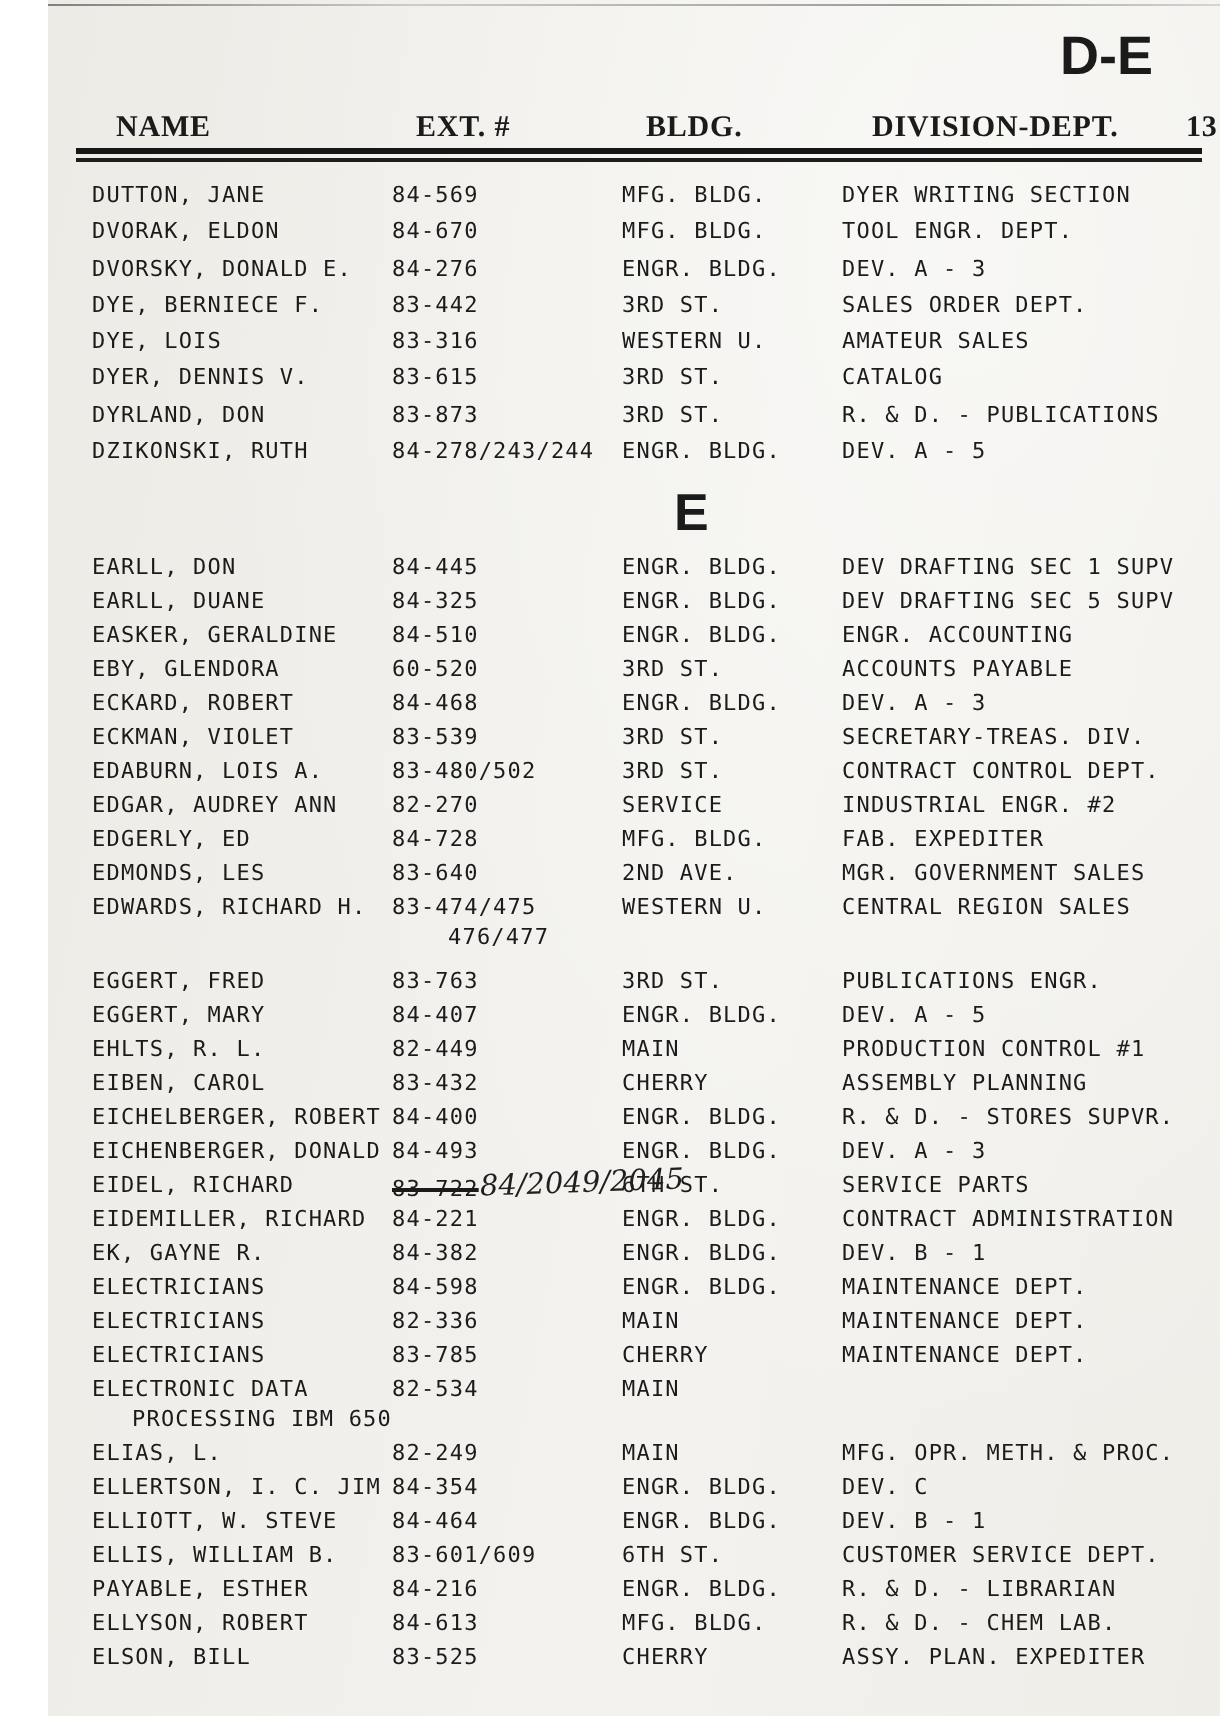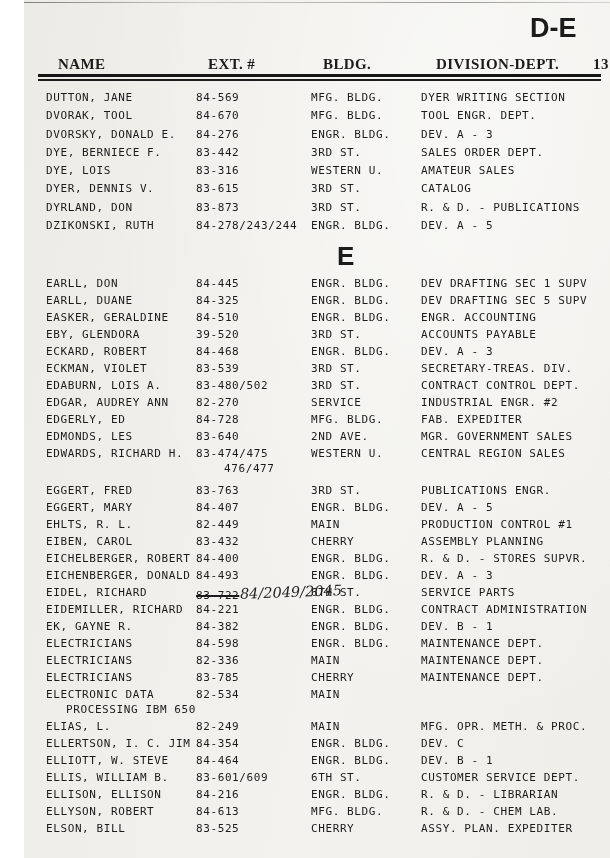--- a/index.html
+++ b/index.html
@@ -73,21 +73,21 @@
   <div class="header-rule"></div>
 
   <div class="rows rows-d">
       <div class="row">
         <span class="c c-name">DUTTON, JANE</span>
         <span class="c c-ext">84-569</span>
         <span class="c c-bldg">MFG. BLDG.</span>
         <span class="c c-dept">DYER WRITING SECTION</span>
       </div>
       <div class="row">
-        <span class="c c-name">DVORAK, TOOL</span>
+        <span class="c c-name">DVORAK, ELDON</span>
         <span class="c c-ext">84-670</span>
         <span class="c c-bldg">MFG. BLDG.</span>
         <span class="c c-dept">TOOL ENGR. DEPT.</span>
       </div>
       <div class="row">
         <span class="c c-name">DVORSKY, DONALD E.</span>
         <span class="c c-ext">84-276</span>
         <span class="c c-bldg">ENGR. BLDG.</span>
         <span class="c c-dept">DEV. A - 3</span>
       </div>
@@ -139,21 +139,21 @@
         <span class="c c-dept">DEV DRAFTING SEC 5 SUPV</span>
       </div>
       <div class="row">
         <span class="c c-name">EASKER, GERALDINE</span>
         <span class="c c-ext">84-510</span>
         <span class="c c-bldg">ENGR. BLDG.</span>
         <span class="c c-dept">ENGR. ACCOUNTING</span>
       </div>
       <div class="row">
         <span class="c c-name">EBY, GLENDORA</span>
-        <span class="c c-ext">39-520</span>
+        <span class="c c-ext">60-520</span>
         <span class="c c-bldg">3RD ST.</span>
         <span class="c c-dept">ACCOUNTS PAYABLE</span>
       </div>
       <div class="row">
         <span class="c c-name">ECKARD, ROBERT</span>
         <span class="c c-ext">84-468</span>
         <span class="c c-bldg">ENGR. BLDG.</span>
         <span class="c c-dept">DEV. A - 3</span>
       </div>
       <div class="row">
@@ -290,21 +290,21 @@
         <span class="c c-bldg">ENGR. BLDG.</span>
         <span class="c c-dept">DEV. B - 1</span>
       </div>
       <div class="row">
         <span class="c c-name">ELLIS, WILLIAM B.</span>
         <span class="c c-ext">83-601/609</span>
         <span class="c c-bldg">6TH ST.</span>
         <span class="c c-dept">CUSTOMER SERVICE DEPT.</span>
       </div>
       <div class="row">
-        <span class="c c-name">ELLISON, ELLISON</span>
+        <span class="c c-name">PAYABLE, ESTHER</span>
         <span class="c c-ext">84-216</span>
         <span class="c c-bldg">ENGR. BLDG.</span>
         <span class="c c-dept">R. &amp; D. - LIBRARIAN</span>
       </div>
       <div class="row">
         <span class="c c-name">ELLYSON, ROBERT</span>
         <span class="c c-ext">84-613</span>
         <span class="c c-bldg">MFG. BLDG.</span>
         <span class="c c-dept">R. &amp; D. - CHEM LAB.</span>
       </div>

